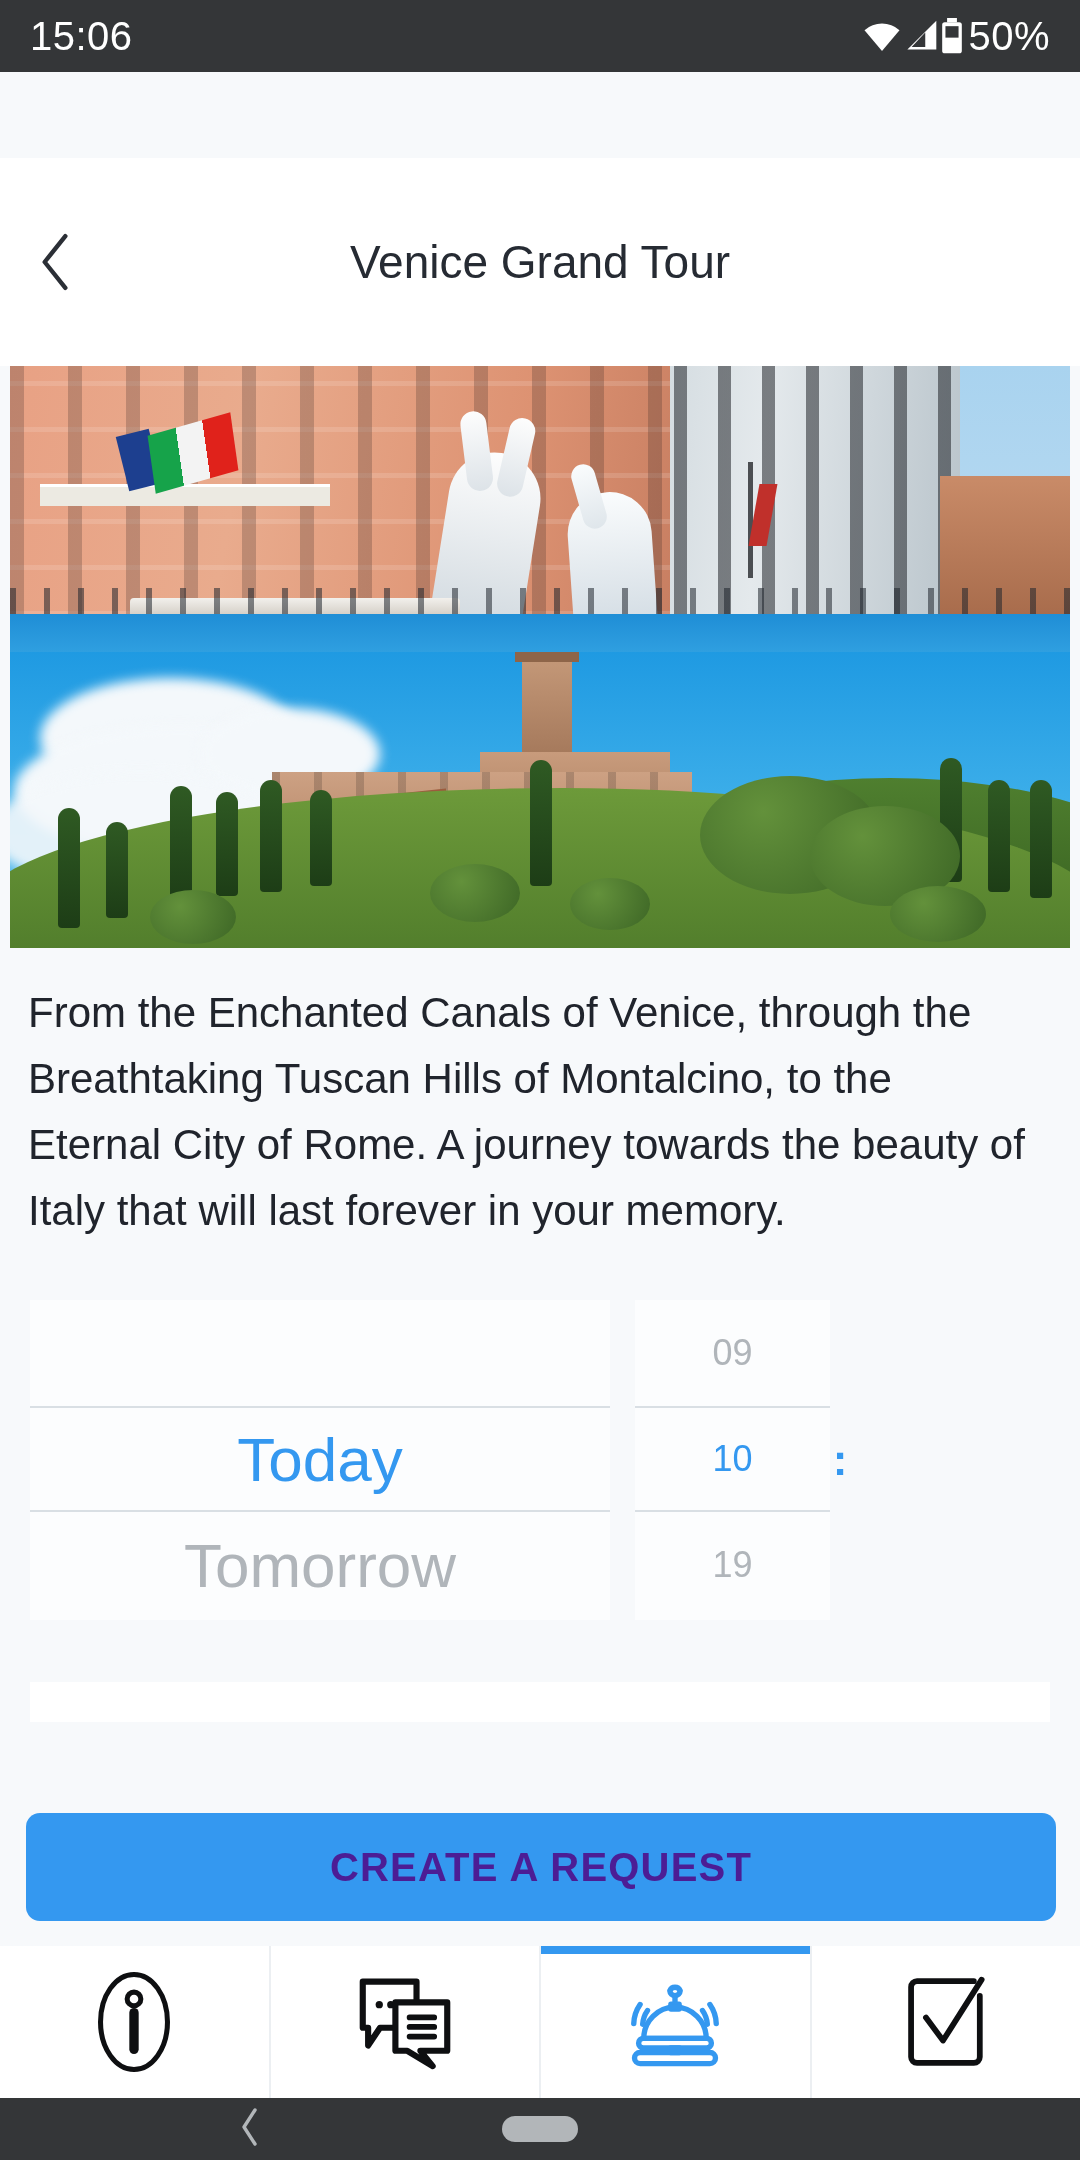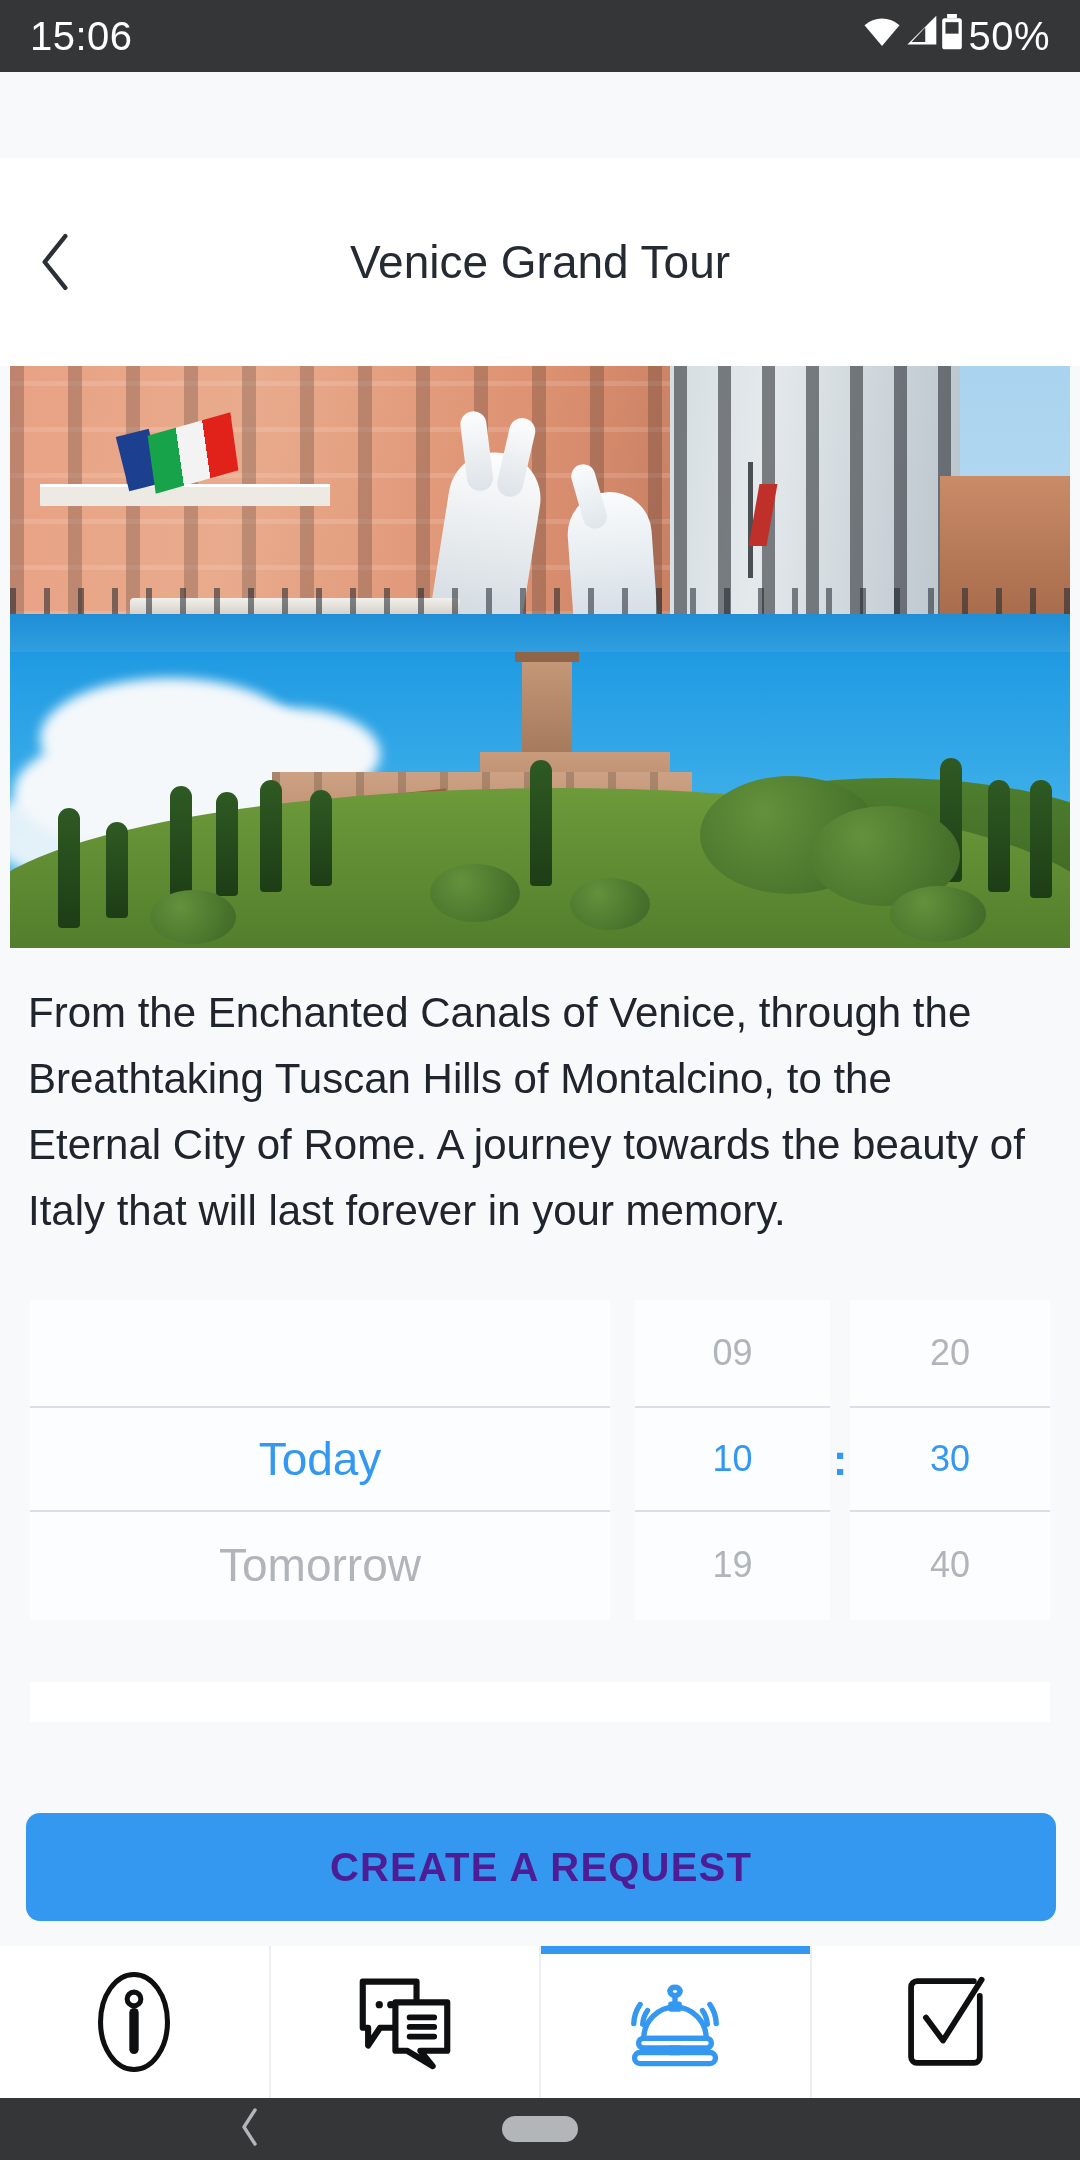--- a/index.html
+++ b/index.html
@@ -11,21 +11,21 @@
   }
   .screen { position:relative; width:1080px; height:2160px; background:#f7f9fb; }
 
   
   .statusbar {
     position:absolute; top:0; left:0; width:1080px; height:72px;
     background:#343638; display:flex; align-items:center;
     padding:0 30px; justify-content:space-between;
   }
   .status-time { color:#fff; font-size:40px; letter-spacing:0.5px; }
-  .status-right { display:flex; }
+  .status-right { display:flex; align-items:center; }
   .status-right svg { display:block; }
   .status-batt { color:#fff; font-size:40px; margin-left:4px; letter-spacing:0.5px; }
 
   
   .chrome {
     position:absolute; top:72px; left:0; width:1080px; height:86px;
     background:#343638; display:flex; align-items:center; padding:0 16px;
   }
   .home-btn { width:84px; height:86px; display:flex; align-items:center; justify-content:center; }
   .omnibox {
@@ -211,21 +211,21 @@
   }
   .col-date { margin-left:30px; width:580px; }
   .col-hour { margin-left:25px; width:195px; }
   .col-colon {
     width:20px; height:320px; display:flex; align-items:center; justify-content:center;
     color:#3498f0; font-size:44px; font-weight:700;
   }
   .col-min  { width:200px; }
   .cell {
     height:106px; display:flex; align-items:center; justify-content:center;
-    font-size:46px;
+    font-size:62px;
   }
   .cell.above, .cell.below { color:#b0b5ba; }
   .cell.sel { color:#3498f0; border-top:2px solid #d9dfe4; border-bottom:2px solid #d9dfe4; }
   .col-hour .cell, .col-min .cell { font-size:36px; }
 
   
   .strip {
     position:absolute; left:30px; top:1682px; width:1020px; height:40px; background:#ffffff;
   }
 
@@ -356,25 +356,20 @@
     </div>
 
     <div class="col col-hour">
       <div class="cell above">09</div>
       <div class="cell sel">10</div>
       <div class="cell below">19</div>
     </div>
 
     <div class="col-colon">:</div>
 
-    <div class="col col-min">
-      <div class="cell above">20</div>
-      <div class="cell sel">30</div>
-      <div class="cell below">40</div>
-    </div>
 
   </div>
 
   <div class="strip"></div>
 
   <button class="cta">CREATE A REQUEST</button>
 
   <div class="tabbar">
 
     <div class="tab">

